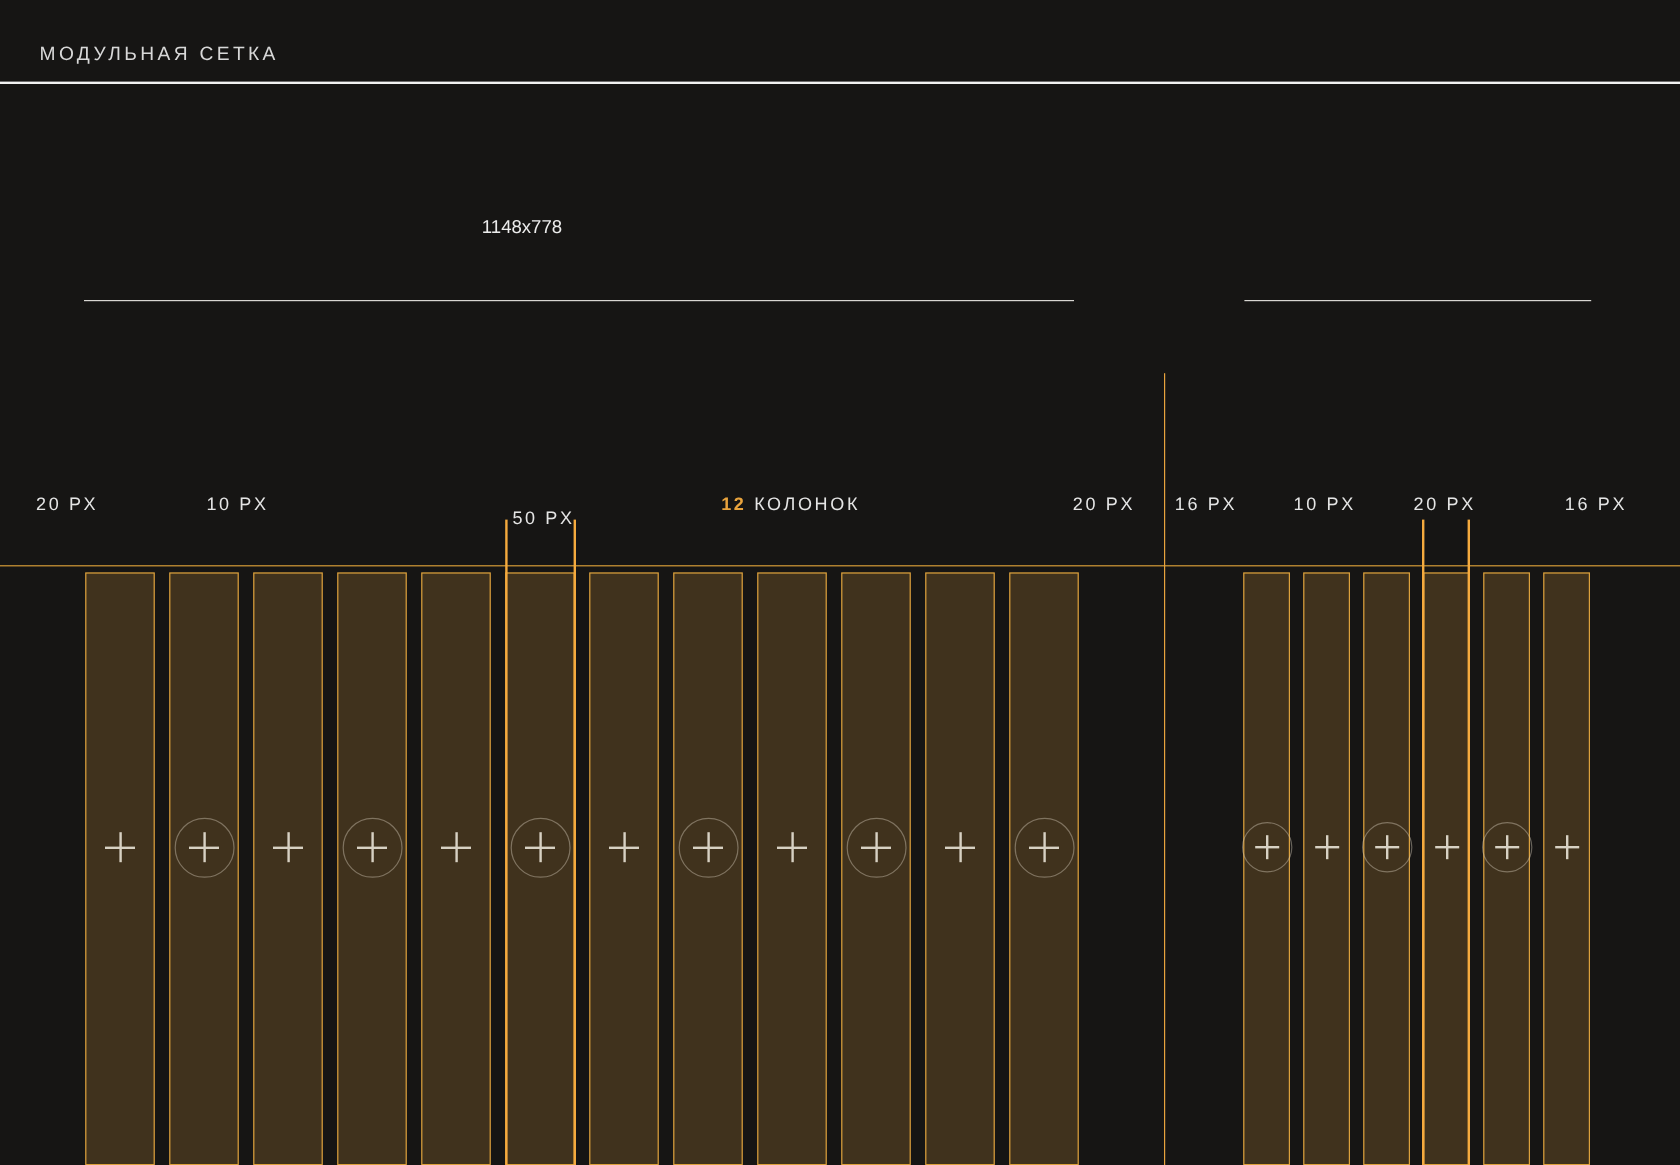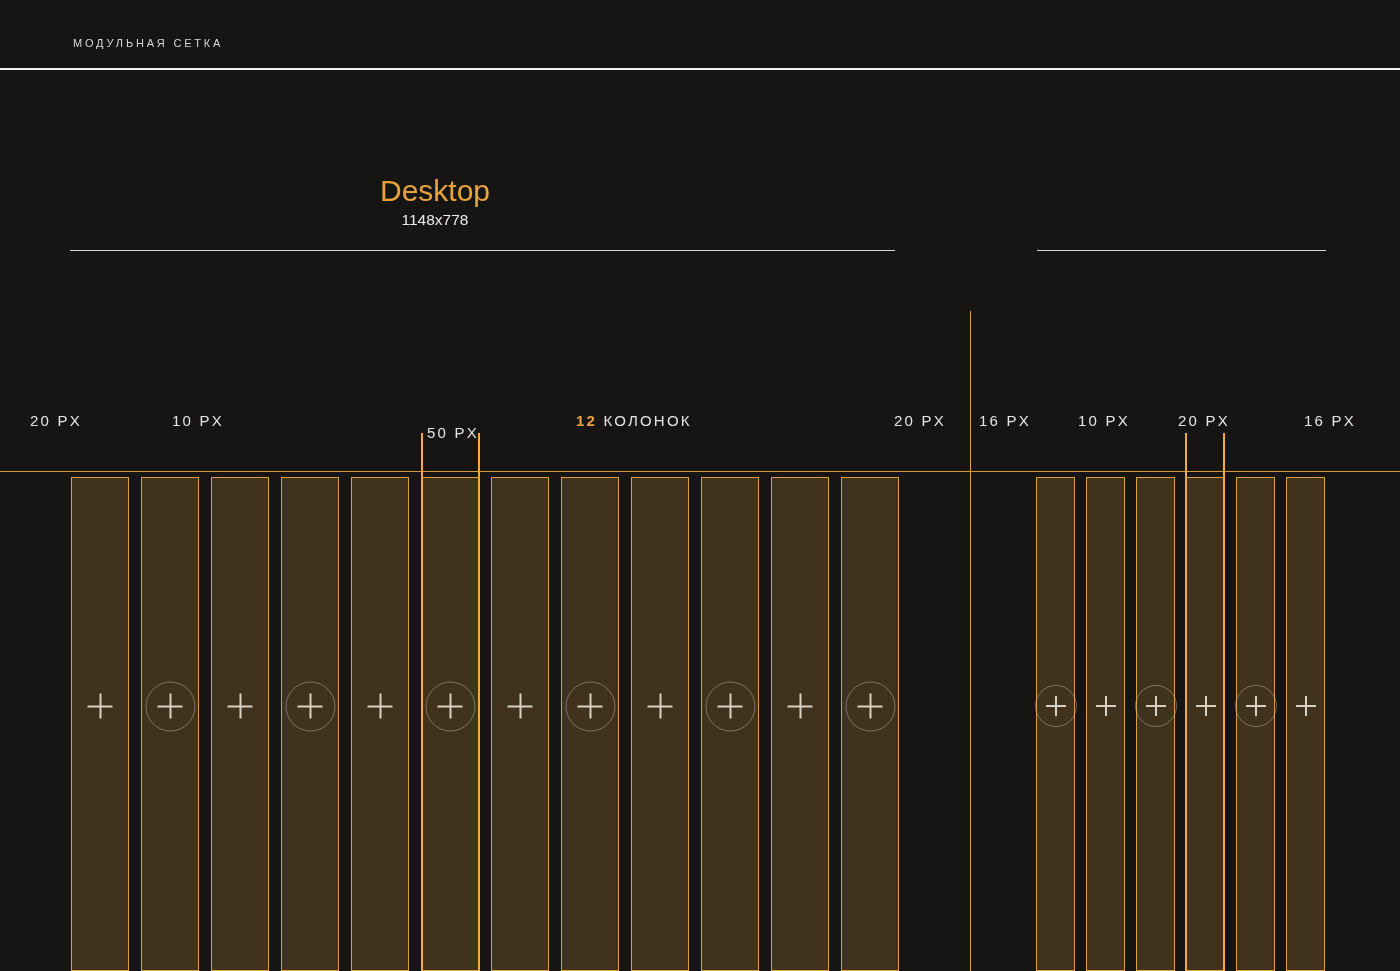--- a/index.html
+++ b/index.html
@@ -8,21 +8,21 @@
     background:var(--bg, #161514);
     font-family:"Liberation Sans", sans-serif;
   }
   
   .topbar {
     position:absolute; left:0; top:0; width:1400px; height:70px;
     border-bottom:2px solid #f2f2f2; box-sizing:border-box;
   }
   .topbar-title {
     position:absolute; left:33px; top:37px;
-    font-size:11px; letter-spacing:2.8px; color:#d8d8d8; white-space:nowrap;margin-left:40px;
+    font-size:16px; letter-spacing:2.8px; color:#d8d8d8; white-space:nowrap;
   }
   
   .device-block { position:absolute; top:176px; width:300px; text-align:center; }
   .device-title { font-size:30px; line-height:30px; color:var(--accent,#E8A33D); }
   .device-res   { margin-top:5px; font-size:15.5px; color:#ececec; }
   .hairline { position:absolute; height:1px; background:#d8d6d2; }
   
   .mlabel {
     position:absolute; top:412px; font-size:15px; letter-spacing:2.2px;
     color:#e5e5e5; white-space:nowrap;
@@ -72,32 +72,31 @@
 </head>
 <body>
 
 <div id="canvas" style="--bg: #161514; --accent: #E8A33D; --colfill: rgba(236,170,66,0.20);">
 
   <div class="topbar">
     <div class="topbar-title">МОДУЛЬНАЯ СЕТКА</div>
   </div>
 
   <div class="device-block" style="left:285px;">
-    <div class="device-title">Desktop</div>
     <div class="device-res">1148x778</div>
   </div>
 
 
   <div class="hairline" style="left:70px; top:250px; width:825px;"></div>
   <div class="hairline" style="left:1037px; top:250px; width:289px;"></div>
 
   <div class="mlabel" style="left:30px;">20 PX</div>
   <div class="mlabel" style="left:172px;">10 PX</div>
   <div class="mlabel" style="left:427px;margin-top:12px;">50 PX</div>
-  <div class="mlabel" style="left:576px;"><span class="num-accent">12</span><span> </span><span>КОЛОНОК</span></div>
+  <div class="mlabel" style="left:601px;"><span class="num-accent">12</span><span> </span><span>КОЛОНОК</span></div>
   <div class="mlabel" style="left:894px;">20 PX</div>
 
   <div class="mlabel" style="left:979px;">16 PX</div>
   <div class="mlabel" style="left:1078px;">10 PX</div>
   <div class="mlabel" style="left:1178px;">20 PX</div>
   <div class="mlabel" style="left:1304px;">16 PX</div>
 
   <div class="vline-long"></div>
   <div class="grid-topline"></div>
   <div class="marker-line" style="left:421px;"></div>

